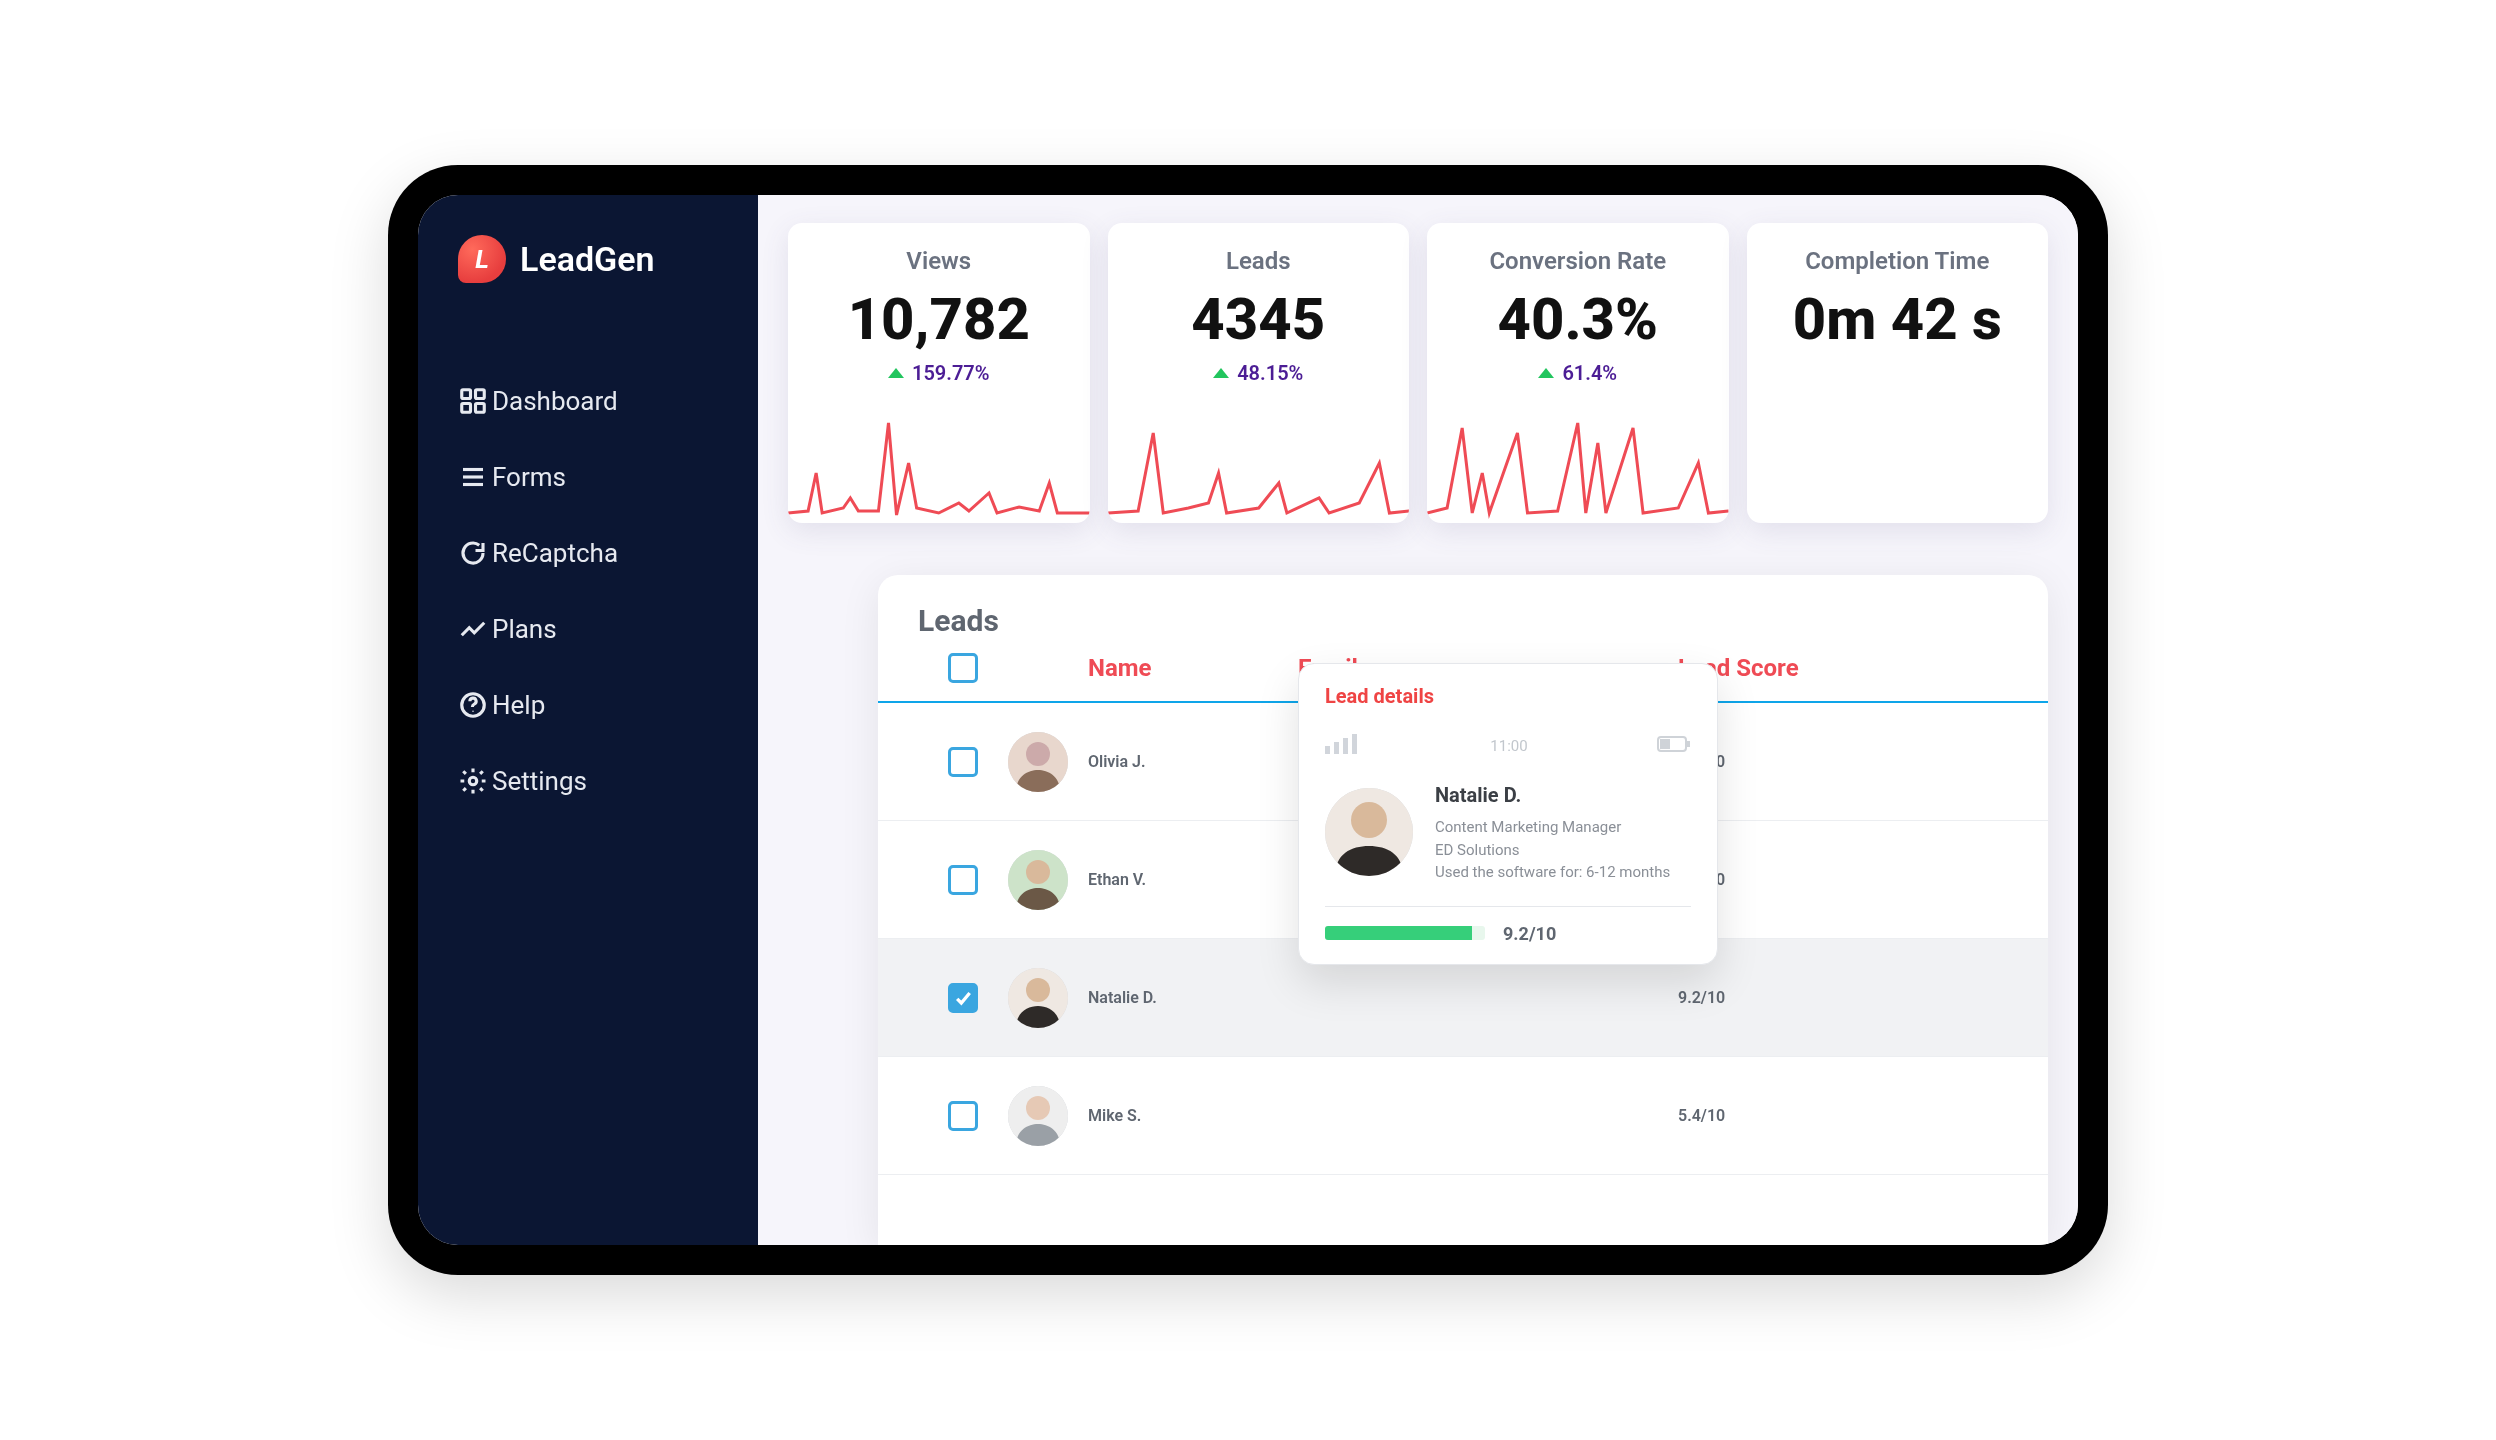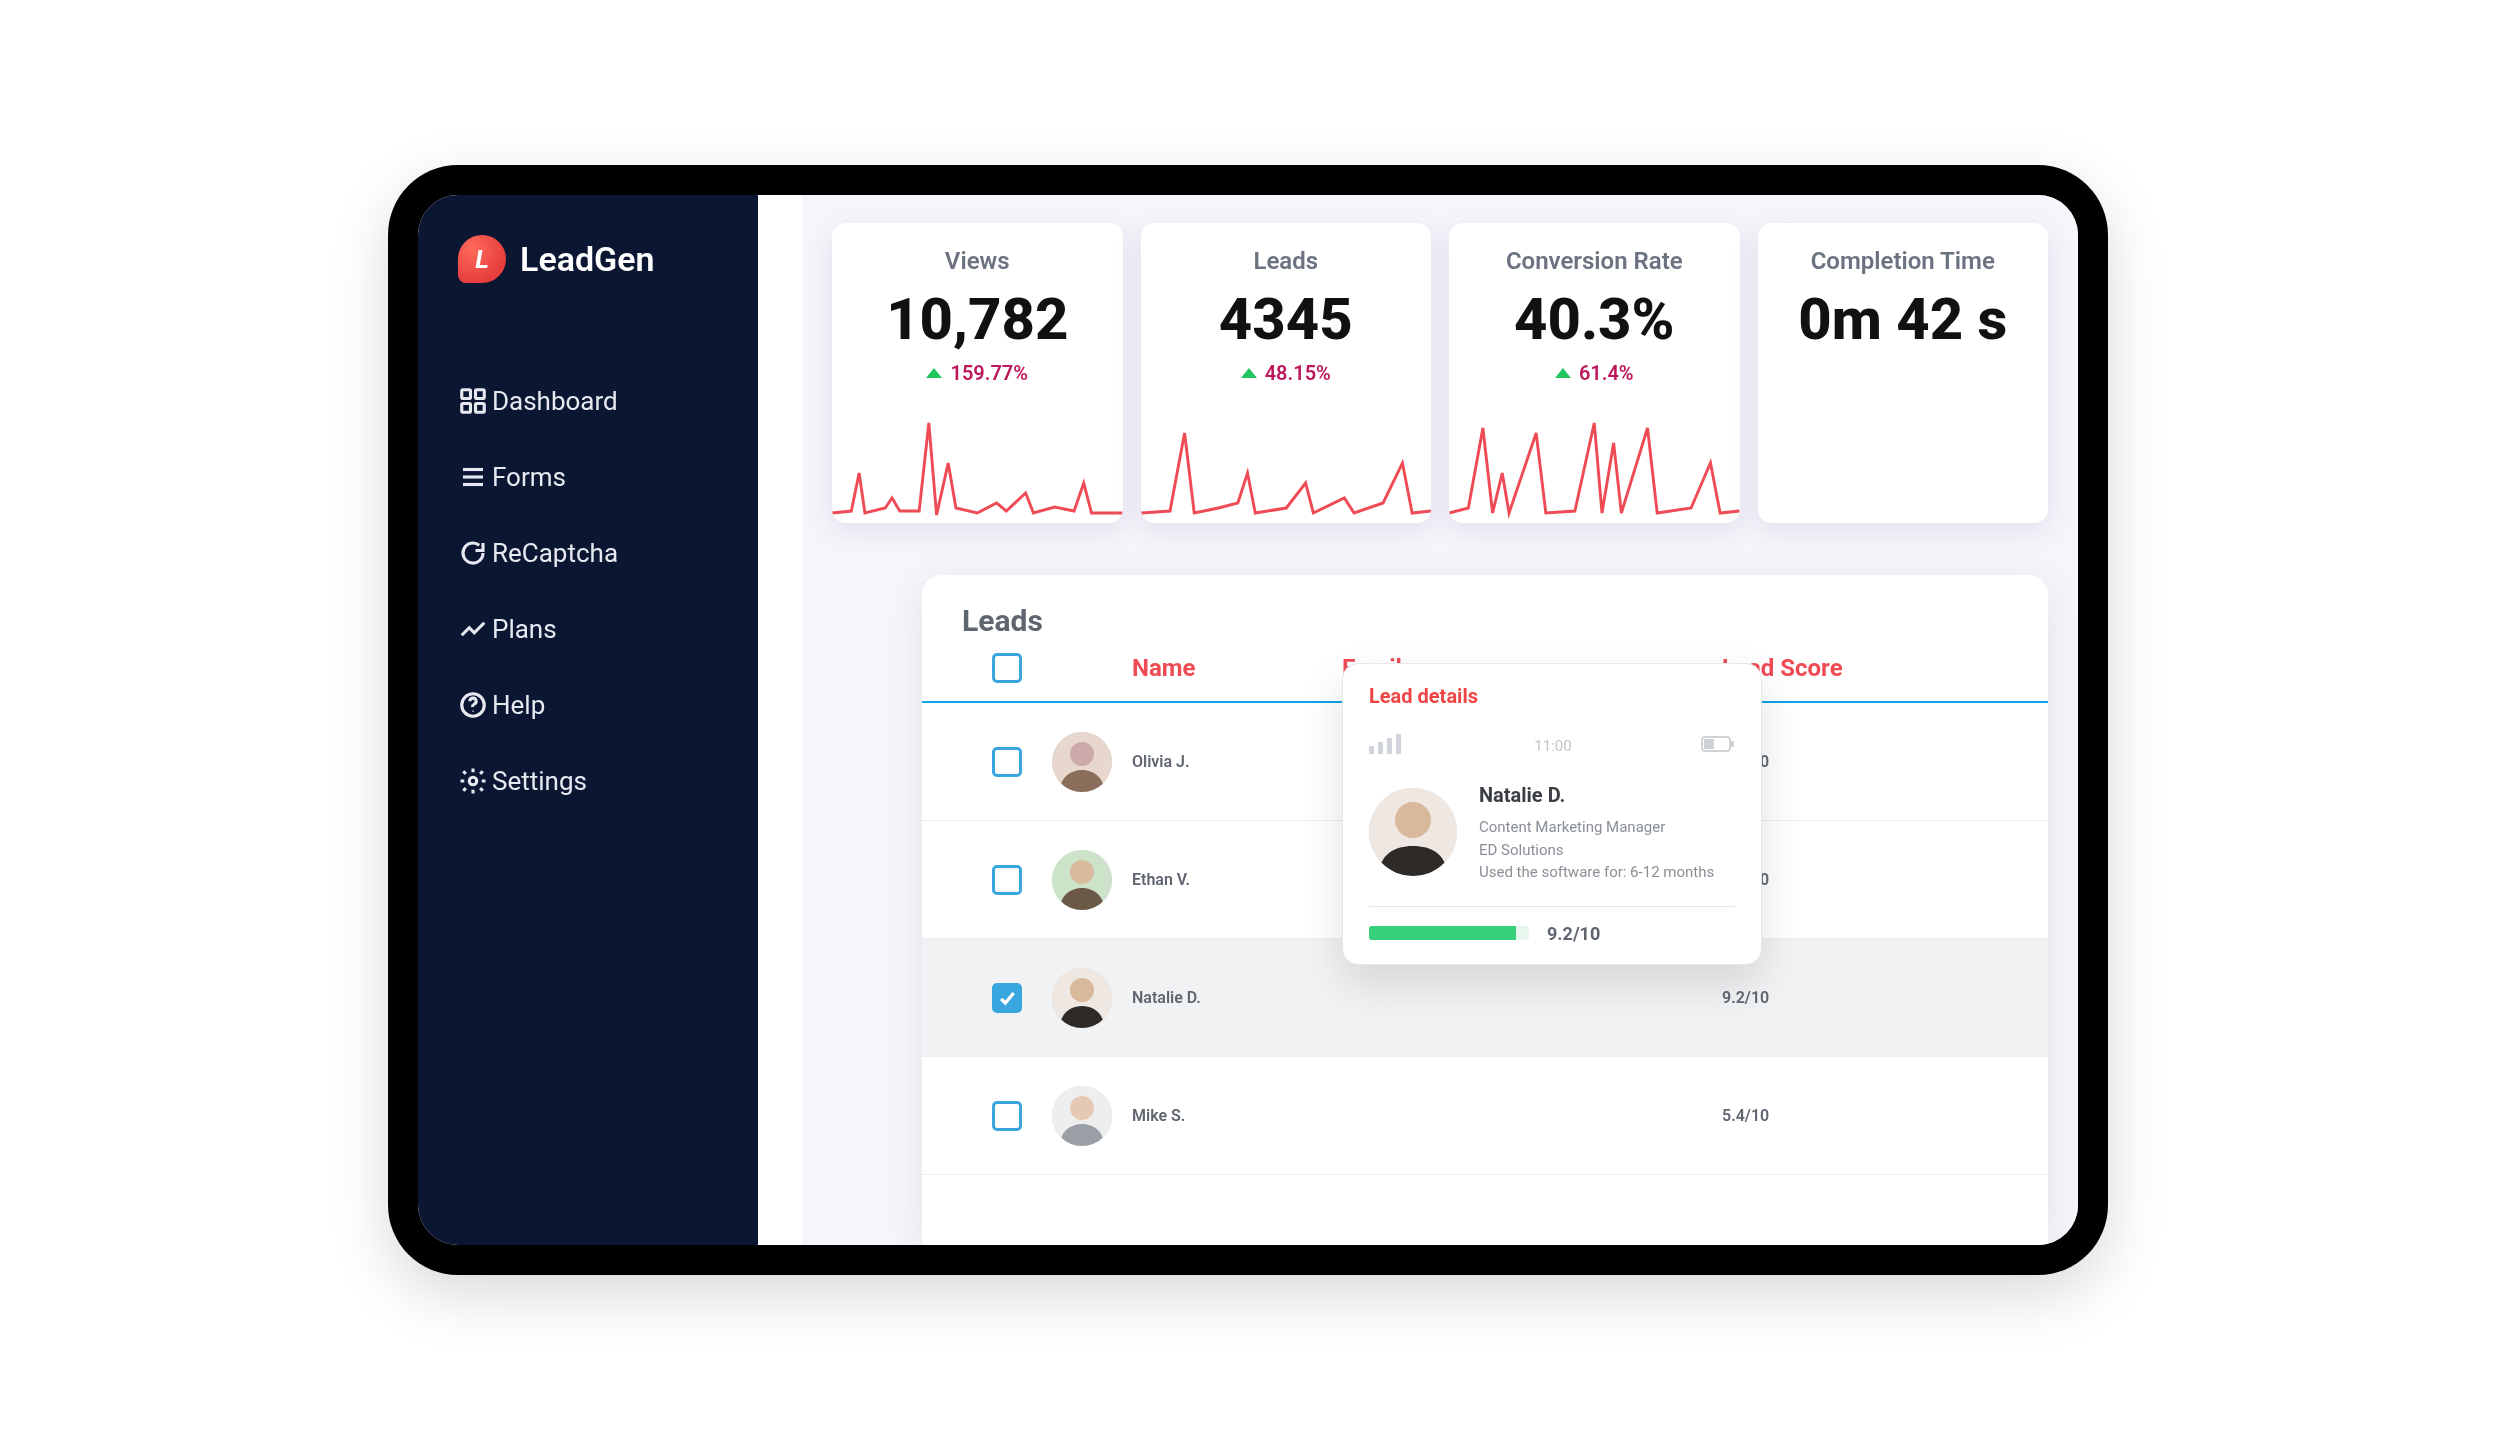--- a/index.html
+++ b/index.html
@@ -25,30 +25,30 @@
     display:flex; align-items:center; justify-content:center;
     color:#fff; font-weight:700; font-size:26px; font-style:italic;
   }
   .brand-name { font-size:34px; font-weight:600; }
   .nav { padding-left: 40px; }
   .nav-item { display:flex; align-items:center; gap:4px; height:76px; font-size:26px; color:#e6e9f0; cursor:pointer; }
   .nav-icon { width:30px; height:30px; display:flex; align-items:center; justify-content:center; color:#e6e9f0; flex:0 0 30px; }
   .nav-icon svg { width:30px; height:30px; stroke:#e6e9f0; fill:none; stroke-width:2.5; }
 
   
-  .main { flex:1; background:#f6f5fb; position:relative; padding:28px 30px 3px 30px; overflow:hidden;margin-left:44px; }
+  .main { flex:1; background:#f6f5fb; position:relative; padding:28px 30px 3px 30px; overflow:hidden; }
   .stats { display:flex; gap:18px; }
   .card {
     flex:1; background:#fff; border-radius:14px; padding:24px 10px 0 10px; text-align:center;
     box-shadow: 0 8px 28px rgba(83, 78, 120, 0.12);
     height:300px; overflow:hidden; position:relative;
   }
   .card .label { color:#6b7280; font-size:24px; font-weight:600; margin-bottom:10px; }
   .card .value { color:#111; font-size:58px; font-weight:800; margin-bottom:8px; }
-  .card .change { color:#be185d; font-size:20px; font-weight:600; display:flex; align-items:center; justify-content:center; gap:8px; }
+  .card .change { color:#4c1d95; font-size:20px; font-weight:600; display:flex; align-items:center; justify-content:center; gap:8px; }
   .tri-up { width:0; height:0; border-left:8px solid transparent; border-right:8px solid transparent; border-bottom:10px solid #22c55e; }
   .spark { position:absolute; bottom:0; left:0; right:0; height:120px; }
   .spark svg { width:100%; height:100%; display:block; }
 
   
   .leads-panel {
     position:absolute; left:120px; right:30px; top:380px; bottom:0;
     background:#fff; border-radius:20px 20px 0 0;
     box-shadow: 0 8px 40px rgba(0,0,0,.08);
     padding-top:28px;

